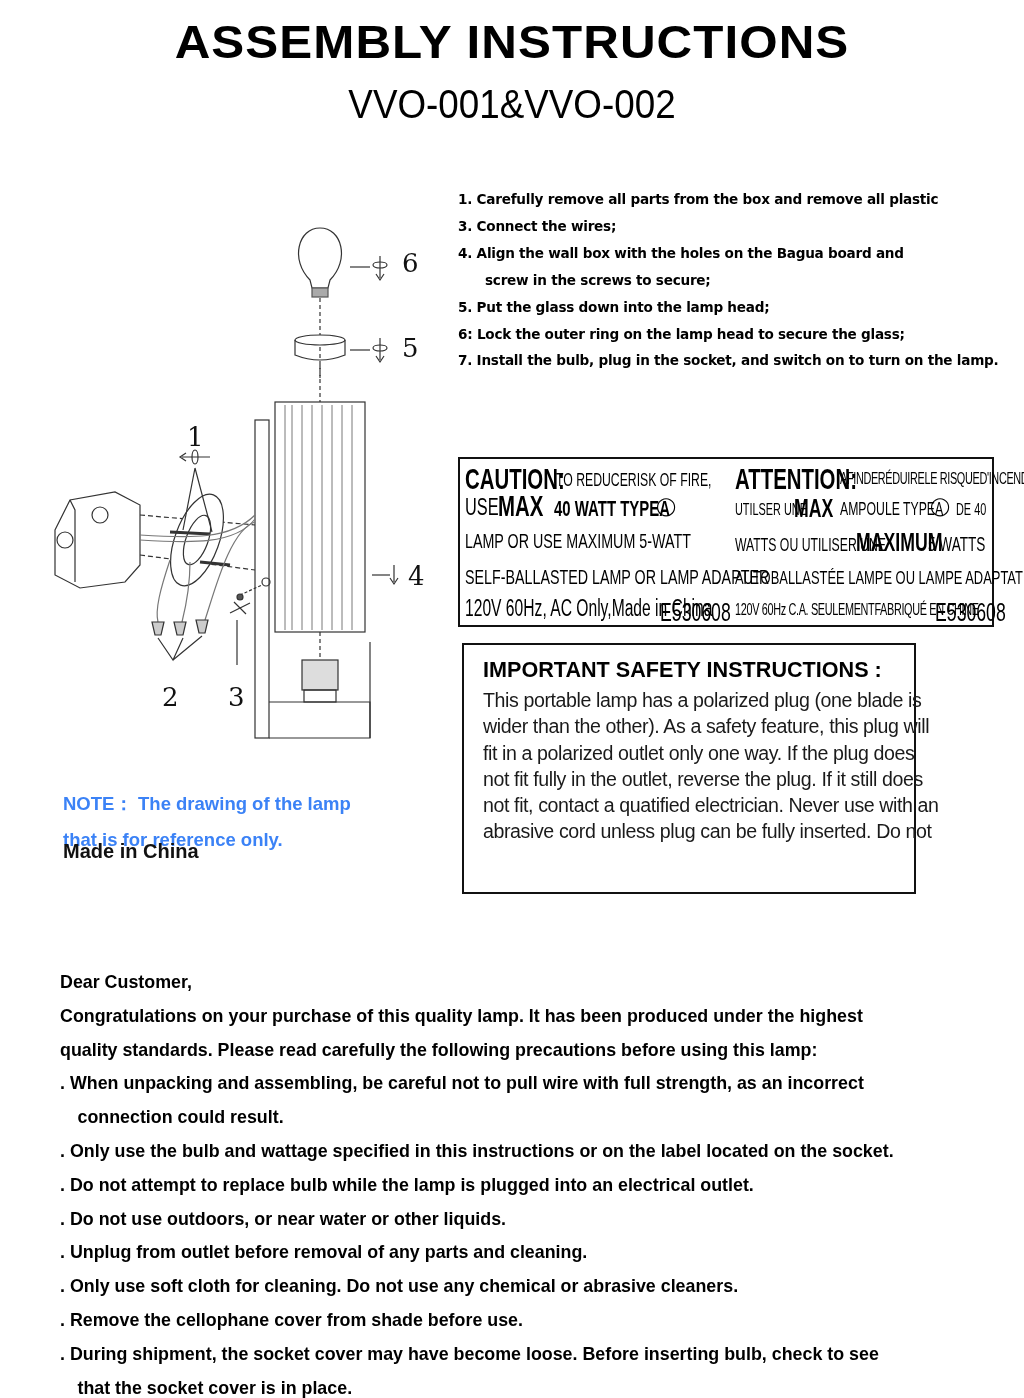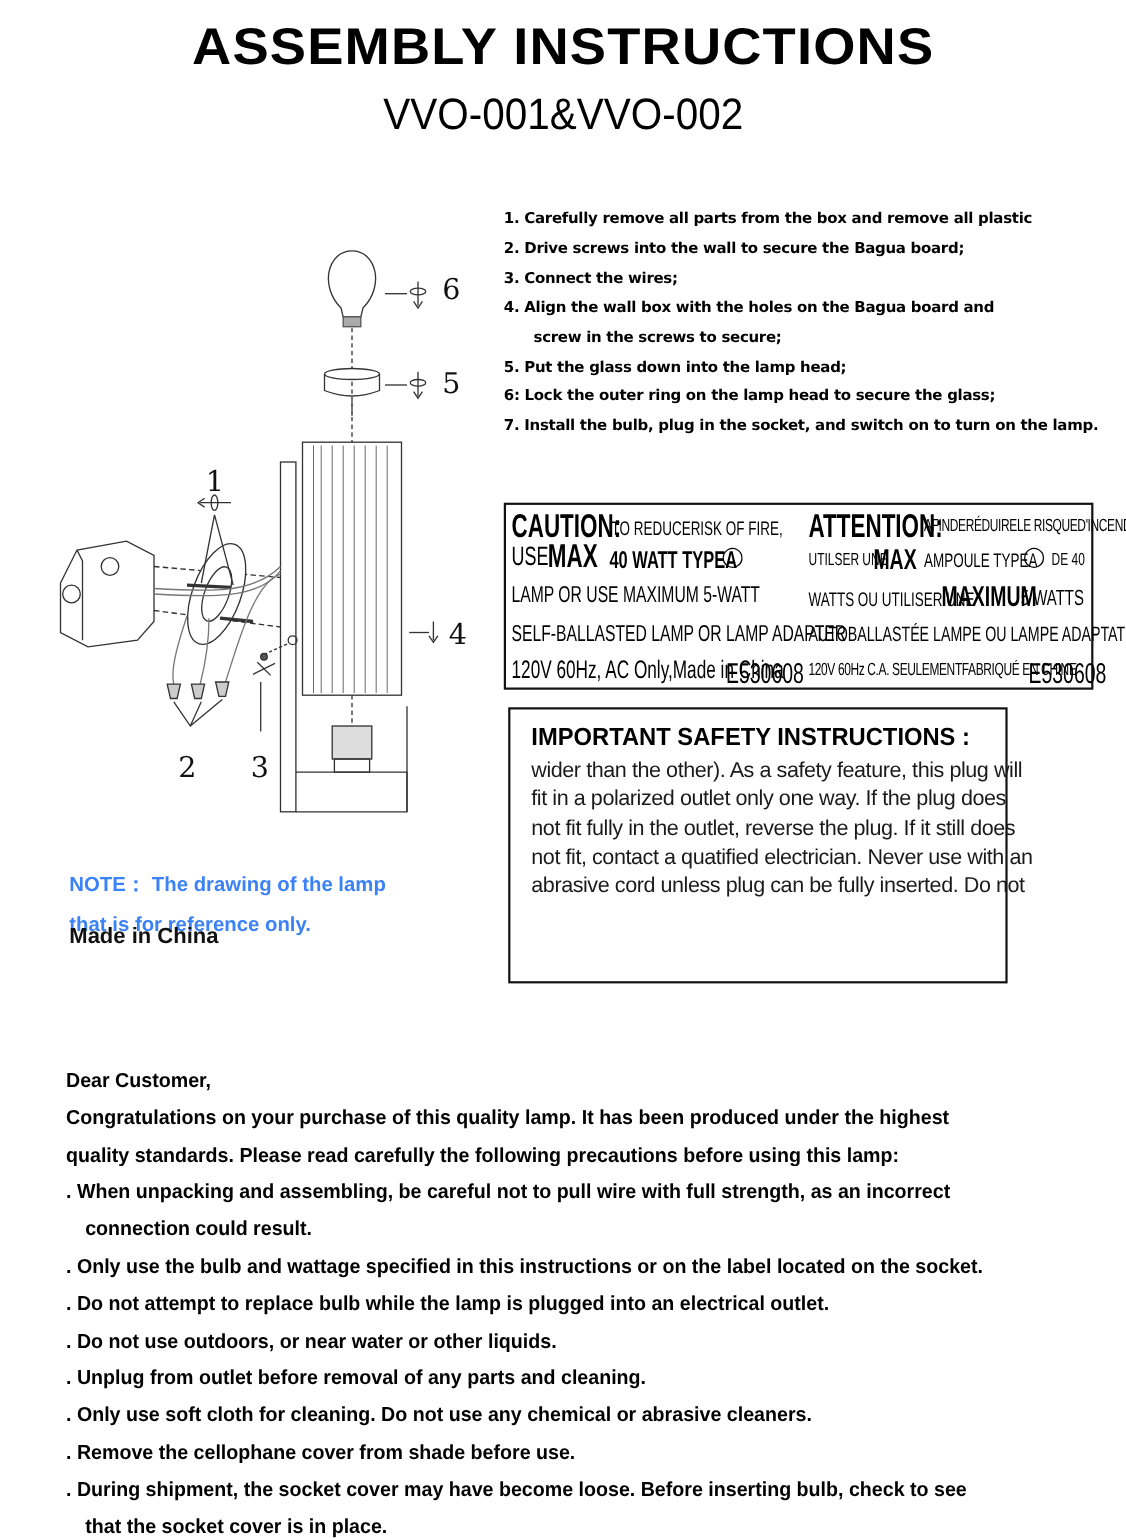--- a/index.html
+++ b/index.html
@@ -126,21 +126,20 @@
     <g>
       <path d="M170 247 L142 247 M146 243 L140 247 L146 251"></path>
         <ellipse cx="155" cy="247" rx="3" ry="7"></ellipse>
     </g>
     <path d="M155 258 L143 320 M155 258 L172 322"></path>
   </svg>
 </div>
 
 <div class="abs steps">
   <div>1. Carefully remove all parts from the box and remove all plastic</div>
-  <div>2. Drive screws into the wall to secure the Bagua board;</div>
   <div>3. Connect the wires;</div>
   <div>4. Align the wall box with the holes on the Bagua board and</div>
   <div class="indent">screw in the screws to secure;</div>
   <div>5. Put the glass down into the lamp head;</div>
   <div>6: Lock the outer ring on the lamp head to secure the glass;</div>
   <div>7. Install the bulb, plug in the socket, and switch on to turn on the lamp.</div>
 </div>
 
 <div class="abs label-box">
 
@@ -166,20 +165,21 @@
   <span class="lbl cond" style="left:396px;top:68px;font-size:26px;font-weight:bold;">MAXIMUM</span>
   <span class="lbl cond" style="left:468px;top:74px;font-size:20px;">5 WATTS</span>
   <span class="lbl cond" style="left:275px;top:108px;font-size:19px;">AUTOBALLASTÉE LAMPE OU LAMPE ADAPTATEUR.</span>
   <span class="lbl cond" style="left:275px;top:142px;font-size:16px;letter-spacing:-0.5px;">120V 60Hz C.A. SEULEMENTFABRIQUÉ EN CHINE</span>
   <span class="lbl cond" style="left:475px;top:138px;font-size:26px;">E530608</span>
 </div>
 
 <div class="abs safety-box">
   <div class="safety-title">IMPORTANT SAFETY INSTRUCTIONS :</div>
   <div class="safety-text">
+    <div>This portable lamp has a polarized plug (one blade is</div>
     <div>wider than the other). As a safety feature, this plug will</div>
     <div>fit in a polarized outlet only one way. If the plug does</div>
     <div>not fit fully in the outlet, reverse the plug. If it still does</div>
     <div>not fit, contact a quatified electrician. Never use with an</div>
     <div>abrasive cord unless plug can be fully inserted. Do not</div>
   </div>
 </div>
 
 <div class="abs note">
   <div>NOTE： The drawing of the lamp</div>

